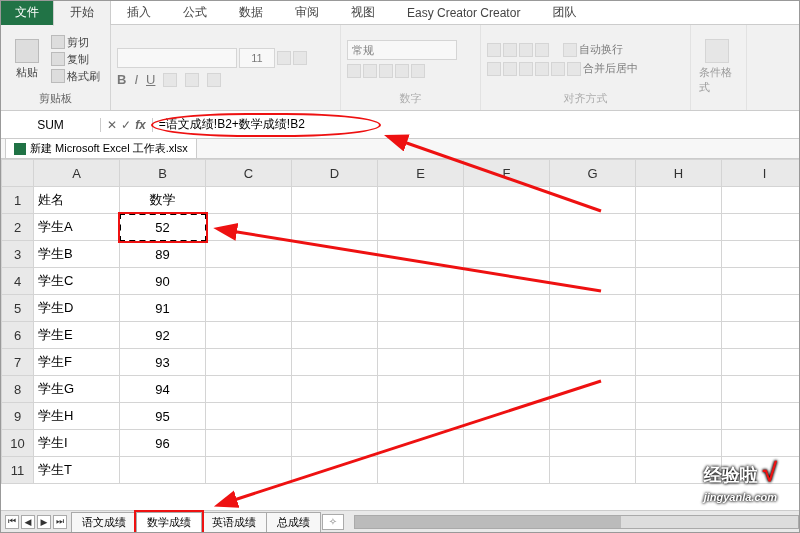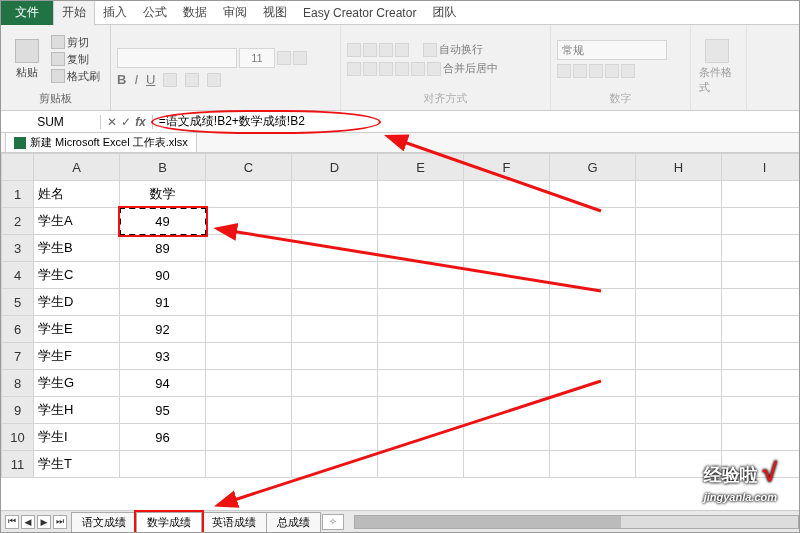--- a/index.html
+++ b/index.html
@@ -1,39 +1,39 @@
 <!DOCTYPE html>
 <html><head>
 <meta charset="utf-8">
 <style>
 * { box-sizing: border-box; margin: 0; padding: 0; font-family: "Microsoft YaHei", Arial, sans-serif; }
 body { width: 800px; height: 533px; background: #fff; overflow: hidden; position: relative; border: 1px solid #999; }
 
 
 .tabs { display: flex; align-items: center; background: #fff; height: 24px; border-bottom: 1px solid #ccc; font-size: 12px; text-align: center; }
 .file-tab { background: #217346; color: #fff; padding: 4px 14px; height: 24px; display: flex; align-items: center; }
-.tab { padding: 4px 8px; color: #444; cursor: pointer; }
+.tab { padding: 4px 16px; color: #444; cursor: pointer; }
 .tab.active { border: 1px solid #ccc; border-bottom: 1px solid #f1f1f1; background: #f1f1f1; }
 
 
 .ribbon { display: flex; background: #f1f1f1; border-bottom: 1px solid #ccc; height: 86px; }
 .group { border-right: 1px solid #d4d4d4; padding: 2px 6px; display: flex; flex-direction: column; justify-content: space-between; }
 .group-label { text-align: center; font-size: 11px; color: #666; padding-bottom: 2px; }
 .group-body { flex: 1; display: flex; align-items: center; gap: 4px; }
 
 .big-btn { display: flex; flex-direction: column; align-items: center; justify-content: flex-start; width: 40px; padding: 2px; font-size: 11px; color: #444; }
 .big-btn .ico { width: 24px; height: 24px; background: #ddd; border: 1px solid #bbb; margin-bottom: 2px; }
 .stack { display: flex; flex-direction: column; gap: 2px; font-size: 11px; color: #444; }
 .stack-row { display: flex; align-items: center; gap: 2px; }
 .mini-ico { width: 14px; height: 14px; background: #ddd; border: 1px solid #bbb; display: inline-block; }
 
 .disabled { opacity: 0.5; }
 
 
-.name-formula { display: flex; align-items: center; border-bottom: 1px solid #ccc; height: 22px; font-size: 12px; background: #fff; }
+.name-formula { display: flex; align-items: center; border-bottom: 1px solid #ccc; height: 28px; font-size: 12px; background: #fff; }
 .name-box { width: 100px; border-right: 1px solid #ccc; padding: 0 6px; text-align: center; }
 .fb-btns { display: flex; align-items: center; gap: 4px; padding: 0 6px; border-right: 1px solid #ccc; color: #666; }
 .fx { font-style: italic; font-weight: bold; }
 .formula-input { flex: 1; padding: 0 6px; position: relative; }
 .formula-oval { position: absolute; left: -2px; top: -3px; width: 230px; height: 24px; border: 2px solid #e11; border-radius: 50%/60%; pointer-events: none; }
 
 
 .wb-filebar { display: flex; align-items: flex-end; height: 20px; border-bottom: 1px solid #ccc; font-size: 11px; background: #f7f7f7; }
 .wb-file { background: #fff; border: 1px solid #ccc; border-bottom: none; padding: 2px 8px; margin-left: 4px; display: flex; align-items: center; gap: 4px; }
 .xl-ico { width: 12px; height: 12px; background: #207245; display: inline-block; }
@@ -123,56 +123,56 @@
         <b>B</b>
         <i>I</i>
         <u>U</u>
         <span class="mini-ico"></span>
         <span class="mini-ico"></span>
         <span class="mini-ico"></span>
       </div>
     </div>
   </div>
 
-  <div class="group disabled" style="width:210px">
-    <div class="group-body" style="flex-direction:column; align-items:flex-start; gap:4px; justify-content:center;">
-      <div class="stack-row">
-        <span class="mini-ico"></span>
-        <span class="mini-ico"></span>
-        <span class="mini-ico"></span>
-        <span class="mini-ico"></span>
-        <span style="width:10px"></span>
-        <span class="mini-ico"></span>
-        <span style="font-size:11px">自动换行</span>
-      </div>
-      <div class="stack-row">
-        <span class="mini-ico"></span>
-        <span class="mini-ico"></span>
-        <span class="mini-ico"></span>
-        <span class="mini-ico"></span>
-        <span class="mini-ico"></span>
-        <span class="mini-ico"></span>
-        <span style="font-size:11px">合并后居中</span>
-      </div>
-    </div>
-    <div class="group-label">对齐方式</div>
-  </div>
-
   <div class="group disabled" style="width:140px">
     <div class="group-body" style="flex-direction:column; align-items:flex-start; gap:4px; justify-content:center;">
       <div style="width:110px;height:20px;border:1px solid #bbb;background:#fff;font-size:11px;padding:2px 4px">常规</div>
       <div class="stack-row">
         <span class="mini-ico"></span>
         <span class="mini-ico"></span>
         <span class="mini-ico"></span>
         <span class="mini-ico"></span>
         <span class="mini-ico"></span>
       </div>
     </div>
     <div class="group-label">数字</div>
+  </div>
+
+  <div class="group disabled" style="width:210px">
+    <div class="group-body" style="flex-direction:column; align-items:flex-start; gap:4px; justify-content:center;">
+      <div class="stack-row">
+        <span class="mini-ico"></span>
+        <span class="mini-ico"></span>
+        <span class="mini-ico"></span>
+        <span class="mini-ico"></span>
+        <span style="width:10px"></span>
+        <span class="mini-ico"></span>
+        <span style="font-size:11px">自动换行</span>
+      </div>
+      <div class="stack-row">
+        <span class="mini-ico"></span>
+        <span class="mini-ico"></span>
+        <span class="mini-ico"></span>
+        <span class="mini-ico"></span>
+        <span class="mini-ico"></span>
+        <span class="mini-ico"></span>
+        <span style="font-size:11px">合并后居中</span>
+      </div>
+    </div>
+    <div class="group-label">对齐方式</div>
   </div>
 
   <div class="group disabled" style="width:56px">
     <div class="group-body">
       <div class="big-btn">
         <div class="ico"></div>
         <span>条件格式</span>
       </div>
     </div>
     <div class="group-label"></div>
@@ -222,21 +222,21 @@
           <td></td>
           <td></td>
           <td></td>
           <td></td>
           <td></td>
           <td></td>
         </tr>
   <tr>
           <th class="rowh">2</th>
           <td>学生A</td>
-          <td class="col-B marching red-box">49</td>
+          <td class="col-B marching red-box">52</td>
           <td></td>
           <td></td>
           <td></td>
           <td></td>
           <td></td>
           <td></td>
           <td></td>
         </tr>
   <tr>
           <th class="rowh">3</th>

